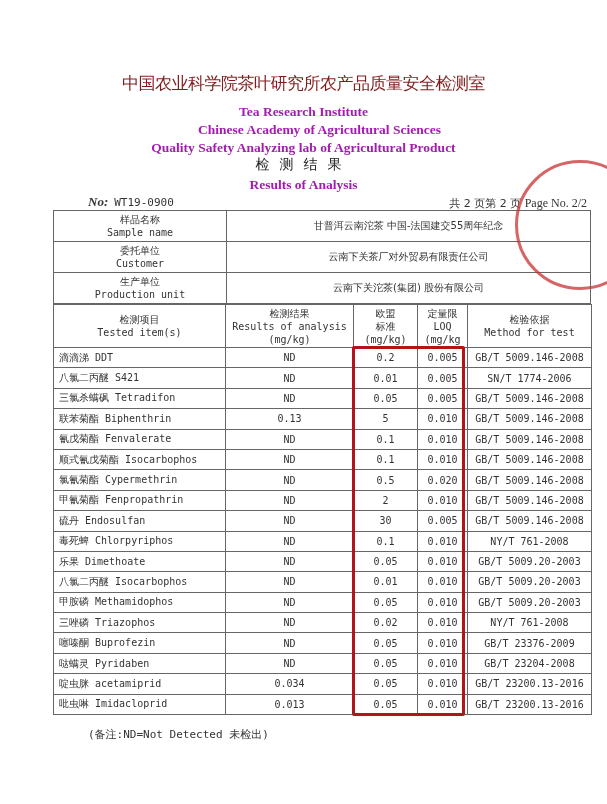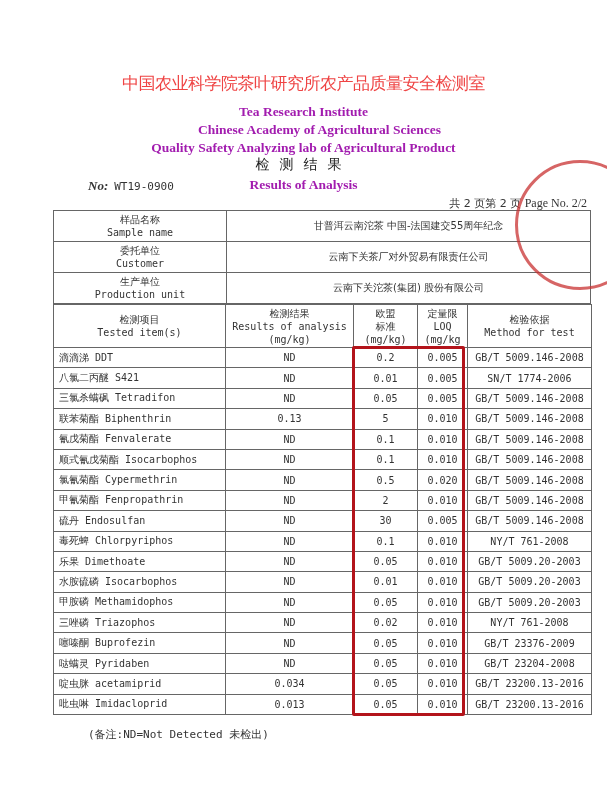--- a/index.html
+++ b/index.html
@@ -1,25 +1,25 @@
 <!DOCTYPE html>
 <html><head>
 <meta charset="utf-8">
 <style>
   html, body { margin:0; padding:0; }
   body { width:607px; height:804px; background:#ffffff; position:relative; overflow:hidden;
          font-family:"DejaVu Serif", serif; color:#222; }
   .title-cn { position:absolute; left:0; width:607px; top:72px; text-align:center;
-              font-family:"DejaVu Sans", sans-serif; font-size:17px; letter-spacing:-0.5px; color:#ef4444; }
+              font-family:"DejaVu Sans", sans-serif; font-size:17px; letter-spacing:-0.5px; color:#7f1d1d; }
   .title-en { position:absolute; left:0; width:607px; text-align:center;
               font-family:"Liberation Serif", serif; font-weight:bold; font-size:13.5px; color:#a21caf; }
   .t1 { top:104px; } .t2 { top:122px;margin-left:16px; } .t3 { top:140px; } .t5 { top:177px; }
   .title-cn2 { position:absolute; left:0; width:607px; top:156px; text-align:center;
                font-family:"DejaVu Sans", sans-serif; font-size:14px; letter-spacing:10px; color:#222; }
-  .report-no { position:absolute; left:88px; top:178px; font-size:11px; color:#333;
+  .report-no { position:absolute; left:88px; top:194px; font-size:11px; color:#333;
                font-family:"DejaVu Sans Mono", monospace; }
   .report-no .lbl { font-family:"Liberation Serif", serif; font-style:italic; font-weight:bold; font-size:13px; margin-right:6px; }
   .page-no { position:absolute; right:20px; top:196px; font-size:11px; color:#333;
              font-family:"DejaVu Sans", sans-serif; }
   .page-no span.pg { font-family:"Liberation Serif", serif; font-size:12px; }
   table.info { position:absolute; left:53px; top:210px; width:538px; border-collapse:collapse; }
   table.info td { border:1px solid #666; font-size:10px; color:#333; text-align:center; padding:0; }
   table.info td.lab { width:172px; height:30px; line-height:13px; font-family:"DejaVu Sans Mono", monospace; }
   table.info td.val { font-family:"DejaVu Sans", sans-serif; font-size:10px; }
   table.res { position:absolute; left:53px; top:304px; width:538px; border-collapse:collapse; table-layout:fixed; }
@@ -159,21 +159,21 @@
         <td>NY/T 761-2008</td>
       </tr>
       <tr>
         <td class="item">乐果 Dimethoate</td>
         <td>ND</td>
         <td>0.05</td>
         <td>0.010</td>
         <td>GB/T 5009.20-2003</td>
       </tr>
       <tr>
-        <td class="item">水胺硫磷 Isocarbophos</td>
+        <td class="item">八氯二丙醚 Isocarbophos</td>
         <td>ND</td>
         <td>0.01</td>
         <td>0.010</td>
         <td>GB/T 5009.20-2003</td>
       </tr>
       <tr>
         <td class="item">甲胺磷 Methamidophos</td>
         <td>ND</td>
         <td>0.05</td>
         <td>0.010</td>

